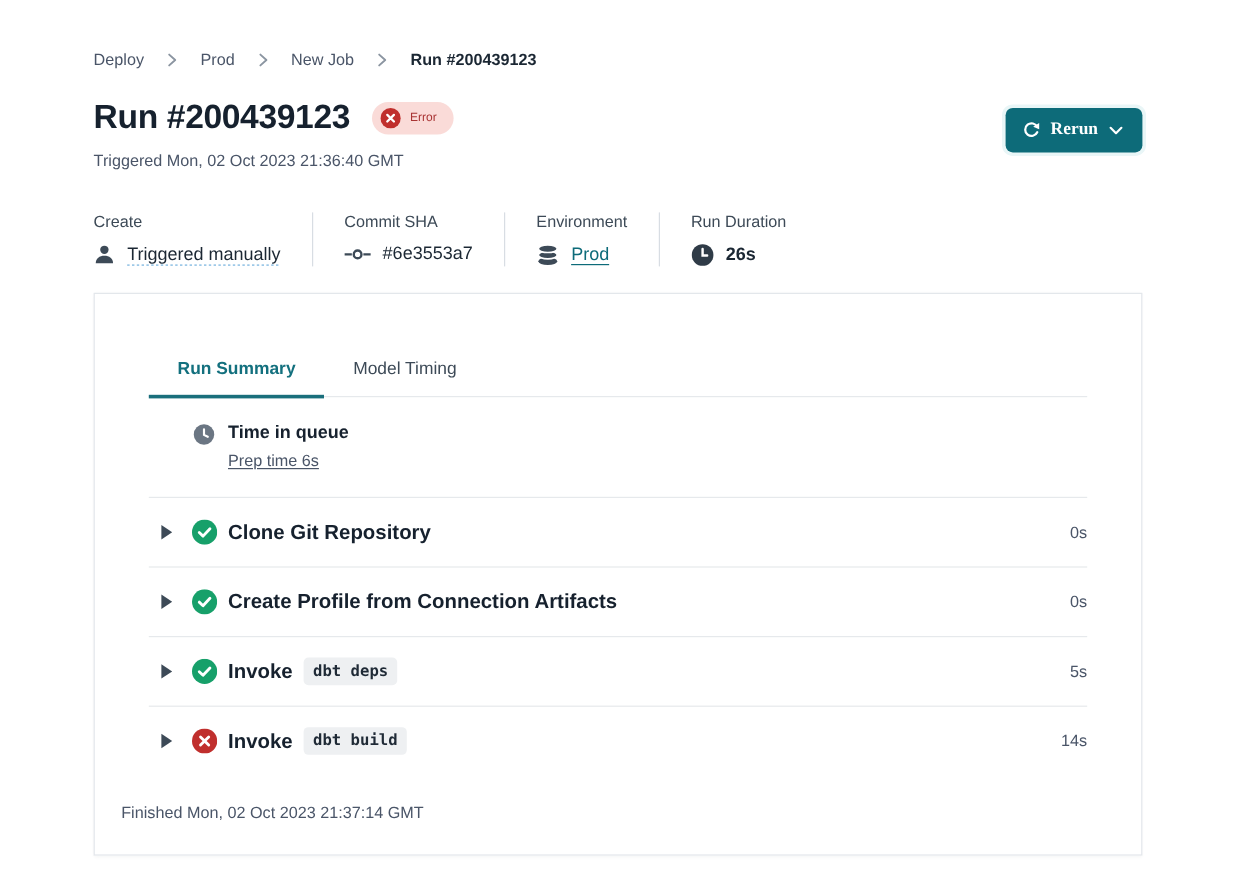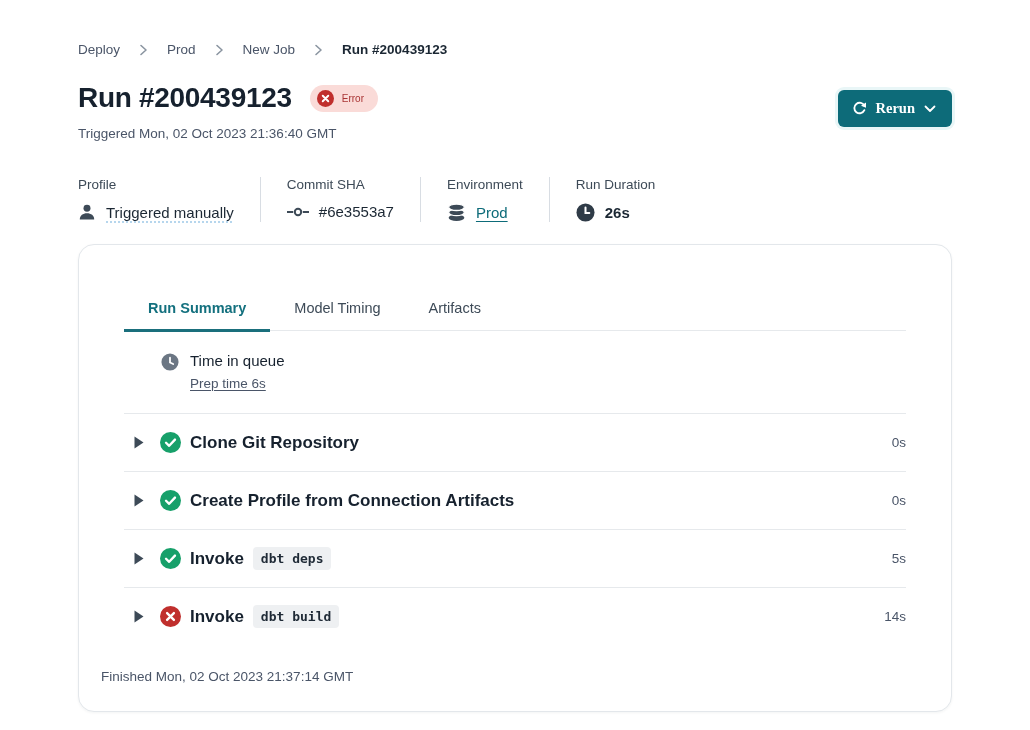--- a/index.html
+++ b/index.html
@@ -45,34 +45,34 @@
   .meta-label { font-size: 13.5px; color:#3d4a57; }
   .meta-value-row { display:flex; align-items:center; gap:10px; margin-top: 11px; }
   .meta-value { font-size: 15px; color:#1b2733; font-weight: 400; }
   .meta-value.manual { text-decoration: underline dotted #9ec9e8; text-underline-offset: 4px; cursor: pointer; }
   .meta-value.env-link { color:#0d6b79; text-decoration: underline; text-underline-offset: 3px; cursor:pointer; }
   .meta-value.duration { font-weight: 700; }
 
   
   .card {
     margin-top: 22px; width: 874px;
-    border: 1px solid #e3e7eb; border-radius: 16px;
+    border: 1px solid #e3e7eb; border-radius: 0;
     box-shadow: 0 1px 3px rgba(22,33,46,0.05);
     background:#fff;
   }
   .card-inner { padding: 0 45px; }
   .tabs { display:flex; border-bottom: 1px solid #e6e9ec; margin-top: 47px; }
   .tab {
     padding: 8px 24px 13px; font-size: 14.5px; color:#3d4a57; cursor:pointer;
     border-bottom: 3px solid transparent; margin-bottom: -2px;
   }
   .tab.active { color:#13707e; font-weight: 700; border-bottom-color:#1a6f7c; cursor: default; }
 
   .queue-row { display:flex; align-items:flex-start; gap:11px; padding: 21px 0 21px 37px; }
-  .queue-title { font-size: 15px; font-weight: 400; color:#16212e; }
+  .queue-title { font-size: 15px; font-weight: 700; color:#16212e; }
   .queue-link { display:inline-block; margin-top: 7px; font-size: 13.5px; color:#4a5568;
     text-decoration: underline; text-underline-offset: 2px; cursor:pointer; }
 
   .divider { height: 1px; background:#e6e9ec; }
 
   .step-row { display:flex; align-items:center; height: 57px; padding-left: 10px; }
   .caret { display:inline-flex; margin-right: 16px; cursor:pointer; flex: 0 0 auto; }
   .status-icon { display:inline-flex; margin-right: 9px; flex: 0 0 auto; }
   .step-title { font-size: 17px; font-weight: 700; color:#16212e; }
   .step-code {
@@ -145,21 +145,21 @@
       <span style="display:inline-flex">
         <svg width="12" height="8" viewBox="0 0 12 8">
             <path d="M1.5 1.5 L6 6 L10.5 1.5" fill="none" stroke="#fff" stroke-width="1.8" stroke-linecap="round" stroke-linejoin="round"></path>
           </svg>
       </span>
     </button>
   </header>
 
   <section class="metadata">
     <div class="meta-block">
-      <div class="meta-label">Profile</div>
+      <div class="meta-label">Create</div>
       <div class="meta-value-row">
         <span style="display:inline-flex">
           <svg width="18" height="18" viewBox="0 0 16 16">
               <circle cx="8" cy="4.6" r="3.1" fill="#3d4a57"></circle>
               <path d="M1.6 14.6 C1.6 10.9 4.4 9 8 9 C11.6 9 14.4 10.9 14.4 14.6 Z" fill="#3d4a57"></path>
             </svg>
         </span>
         <span class="meta-value manual">Triggered manually</span>
       </div>
     </div>
@@ -204,21 +204,20 @@
   </section>
 
   <section class="card">
     <div class="card-inner">
 
       <div class="tabs">
   <div class="tab active">Run Summary</div>
 
   <div class="tab">Model Timing</div>
 
-  <div class="tab">Artifacts</div>
 </div>
 
       <div class="queue-row">
         <span style="display:inline-flex; margin-top:1px;">
           <svg width="18" height="18" viewBox="0 0 16 16">
               <circle cx="8" cy="8" r="7.6" fill="#6b7683"></circle>
               <path d="M8 4.2 L8 8.4 L10.8 9.8" fill="none" stroke="#fff" stroke-width="1.6" stroke-linecap="round"></path>
             </svg>
         </span>
         <div>

